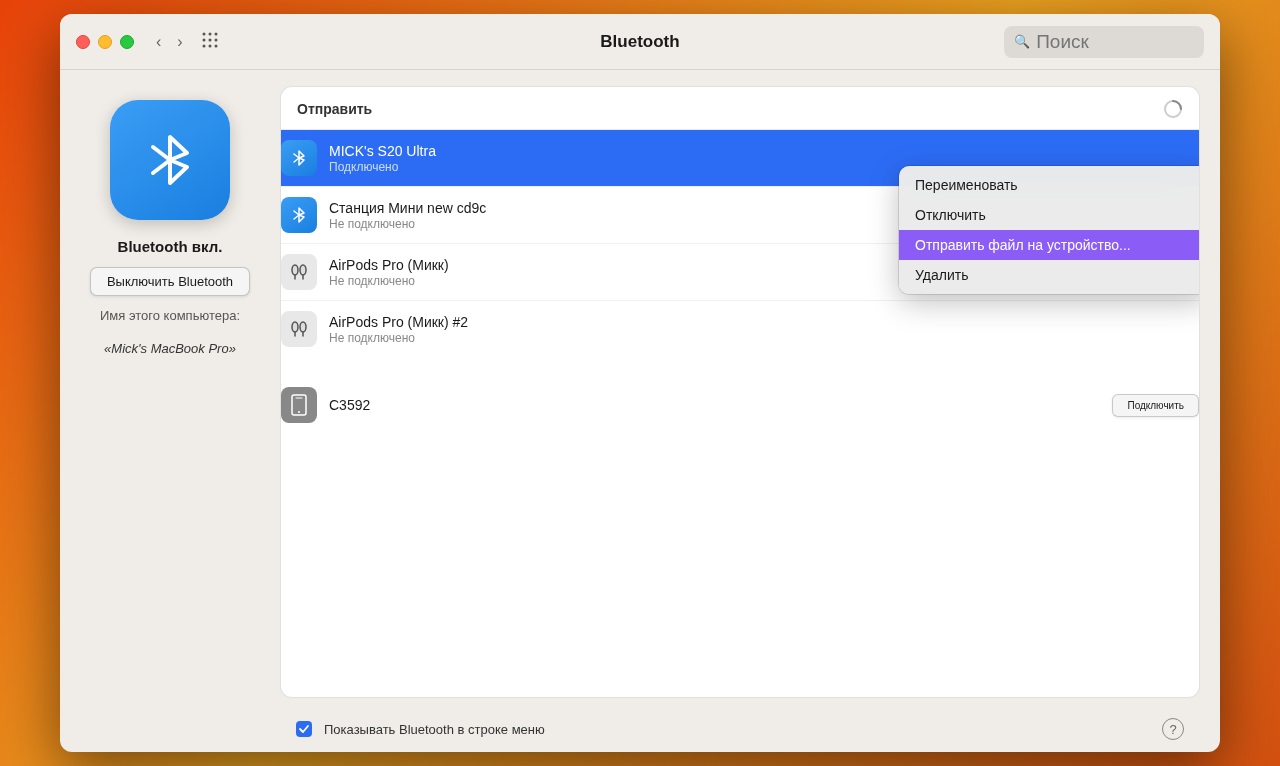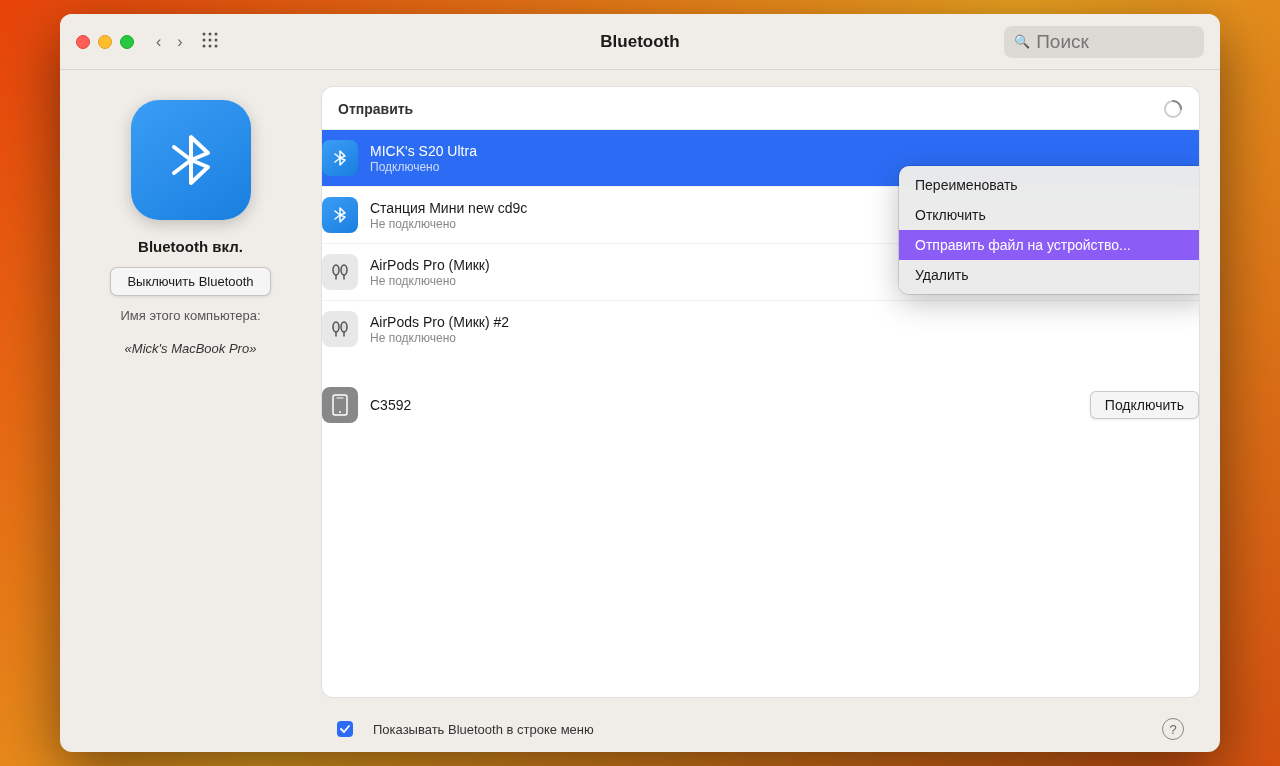--- a/index.html
+++ b/index.html
@@ -115,21 +115,21 @@
 
     
     .content {
       display: flex;
       flex: 1;
       overflow: hidden;
     }
 
     
     .sidebar {
-      width: 261px;
+      width: 220px;
       display: flex;
       flex-direction: column;
       align-items: center;
       padding: 30px 20px 20px;
       flex-shrink: 0;
     }
 
     .bt-icon {
       width: 120px;
       height: 120px;
@@ -294,39 +294,39 @@
 
     .device-item.selected .device-status {
       color: rgba(255,255,255,0.75);
     }
 
     .connect-btn {
       background: #f5f5f5;
       border: 1px solid rgba(0,0,0,0.18);
       border-radius: 6px;
       padding: 5px 14px;
-      font-size: 14px;
+      font-size: 10px;
       color: #1a1a1a;
       cursor: pointer;
       box-shadow: 0 1px 3px rgba(0,0,0,0.08);
     }
 
     
     .bottom-bar {
       display: flex;
       align-items: center;
       justify-content: space-between;
       padding: 12px 16px;
       margin-top: 8px;
     }
 
     .show-bt-checkbox {
       display: flex;
       align-items: center;
-      gap: 20px;
+      gap: 12px;
     }
 
     .checkbox {
       width: 16px;
       height: 16px;
       background: #2c6cf5;
       border-radius: 4px;
       display: flex;
       align-items: center;
       justify-content: center;

